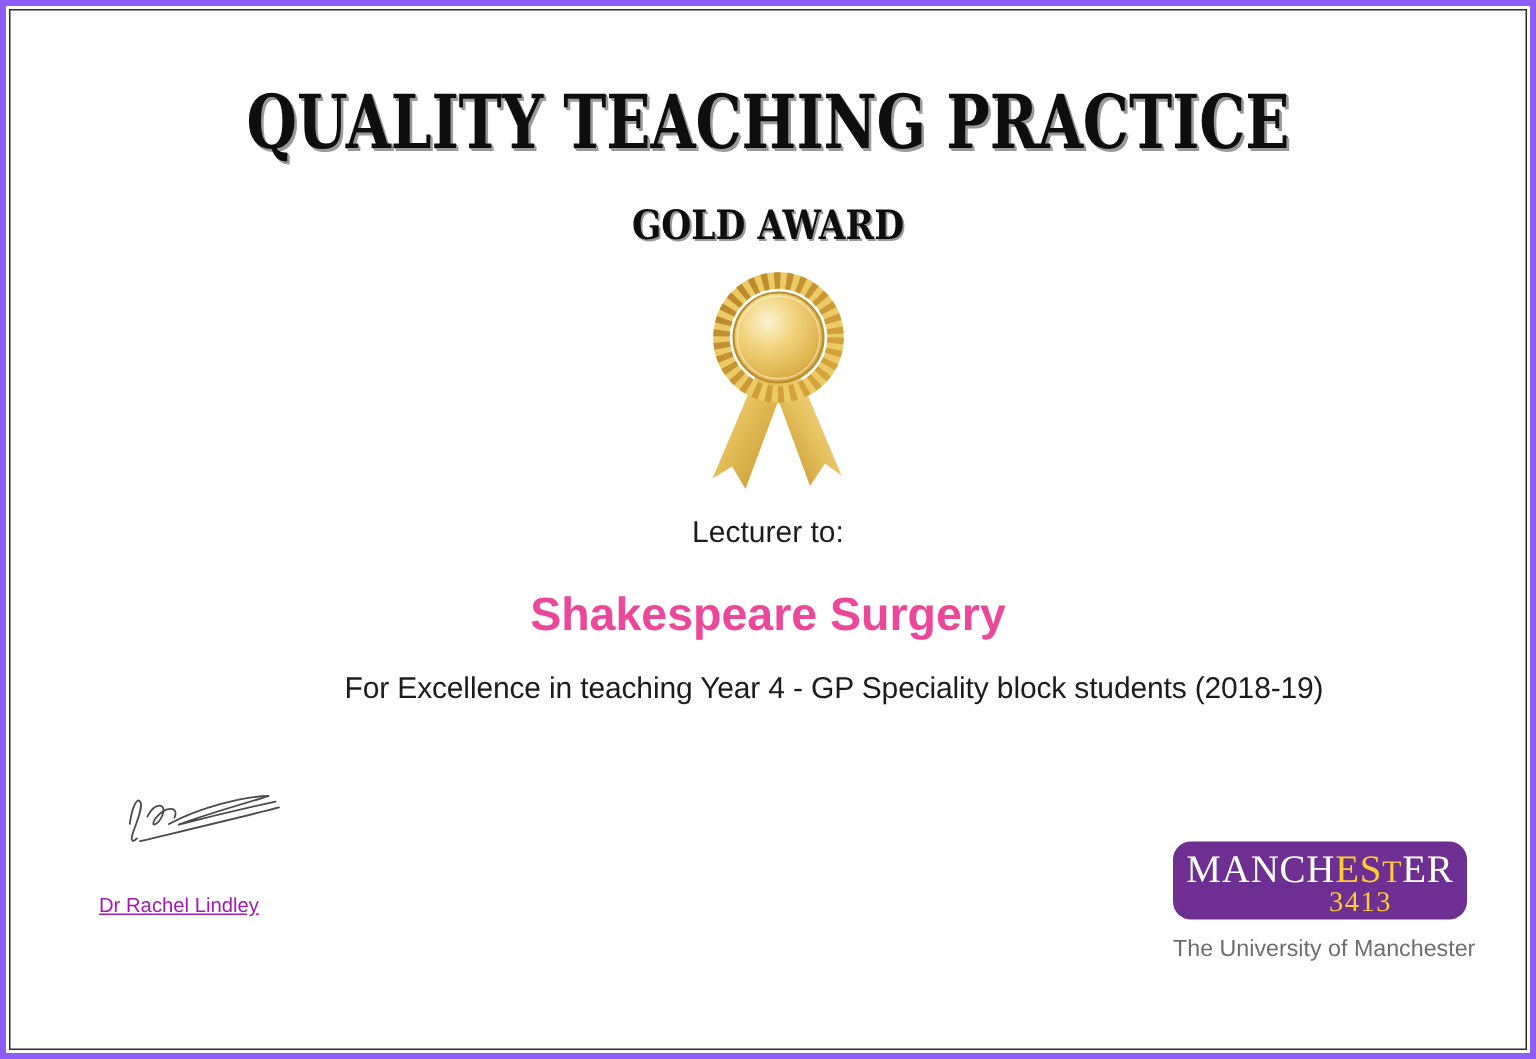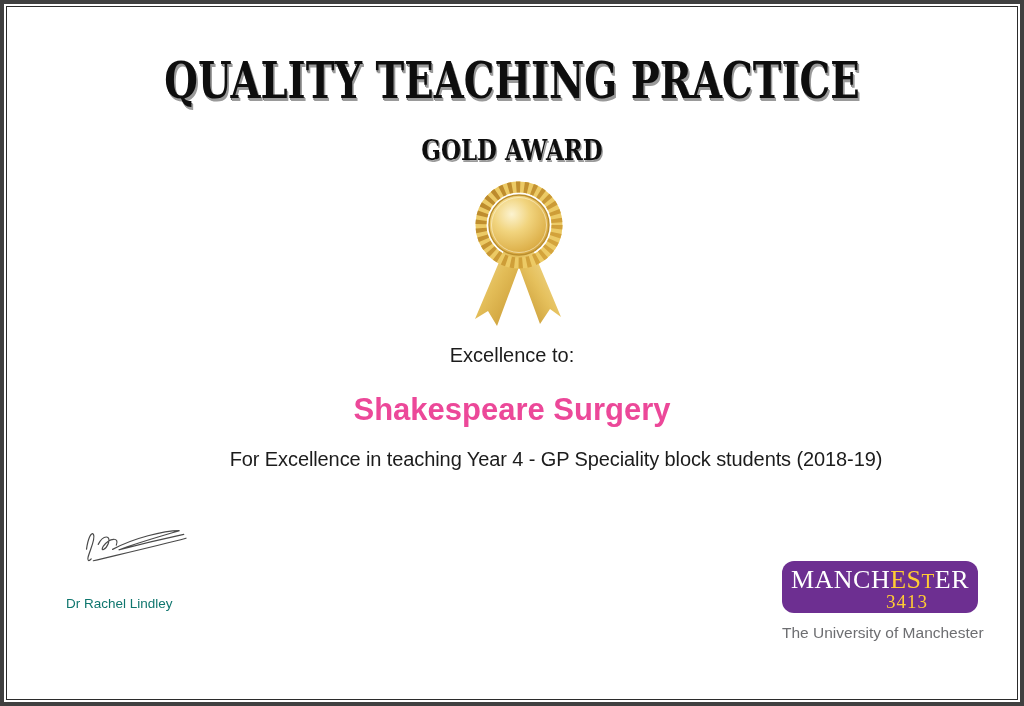--- a/index.html
+++ b/index.html
@@ -2,21 +2,21 @@
 <html><head>
 <meta charset="utf-8">
 <style>
   html, body { margin: 0; padding: 0; background: #ffffff; }
   .cert {
     position: relative;
     width: 1024px;
     height: 706px;
     background: #ffffff;
     box-sizing: border-box;
-    border: 4px solid #404040;
+    border: 4px solid #8b5cf6;
     overflow: hidden;
     font-family: "Liberation Sans", sans-serif;
     color: #1c1c1c;
   }
   
   .cert::after {
     content: "";
     position: absolute;
     inset: 2px;
     border: 1px solid #2b2b2b;
@@ -97,21 +97,22 @@
     top: 512px;
     width: 120px;
     height: 48px;
   }
   .signer {
     position: absolute;
     left: 62px;
     top: 589px;
     font-size: 13.5px;
     line-height: 22px;
-    color: #0f766e;
+    color: #a21caf;
+    text-decoration: underline;
   }
   .uom-logo {
     position: absolute;
     left: 778px;
     top: 557px;
     width: 196px;
     text-align: center;
   }
   .uom-box {
     box-sizing: border-box;
@@ -182,21 +183,21 @@
     <path d="M44 72 L62 80 L36 150 L27 135 L14 143 Z" fill="url(#ribbonGrad)"></path>
     <path d="M54 80 L72 74 L100 141 L89 133 L79 148 Z" fill="url(#ribbonGrad2)"></path>
 
     <circle cx="58" cy="49" r="38" fill="none" stroke="#ecca65" stroke-width="11"></circle>
     <circle cx="58" cy="49" r="38" fill="none" stroke="url(#ringGrad)" stroke-width="11" stroke-dasharray="4 4"></circle>
 
     <circle cx="58" cy="49" r="30" fill="url(#medalGrad)" stroke="#bb8e2d" stroke-width="1.4"></circle>
     <circle cx="58" cy="49" r="27.5" fill="none" stroke="rgba(255,250,225,0.55)" stroke-width="1"></circle>
   </svg>
 
-  <div class="presented">Excellence to:</div>
+  <div class="presented">Lecturer to:</div>
 
   <div class="recipient">Shakespeare Surgery</div>
 
   <div class="citation">For Excellence in teaching Year 4 - GP Speciality block students (2018-19)</div>
 
   <svg class="signature-svg" viewBox="0 0 120 48" aria-hidden="true">
     <g fill="none" stroke="#4a4a4a" stroke-width="1.2" stroke-linecap="round" transform="rotate(-4 60 24)">
       <path d="M14 30 C16 20,20 12,22 16 C24 20,17 32,15 38 C14 41,15 43,18 40"></path>
       <path d="M26 26 C32 16,40 18,36 26 C33 32,27 34,31 28 C38 20,48 20,44 28"></path>
       <path d="M40 32 C62 22,92 17,108 18 C90 22,62 28,46 33 C72 28,98 24,112 22"></path>

